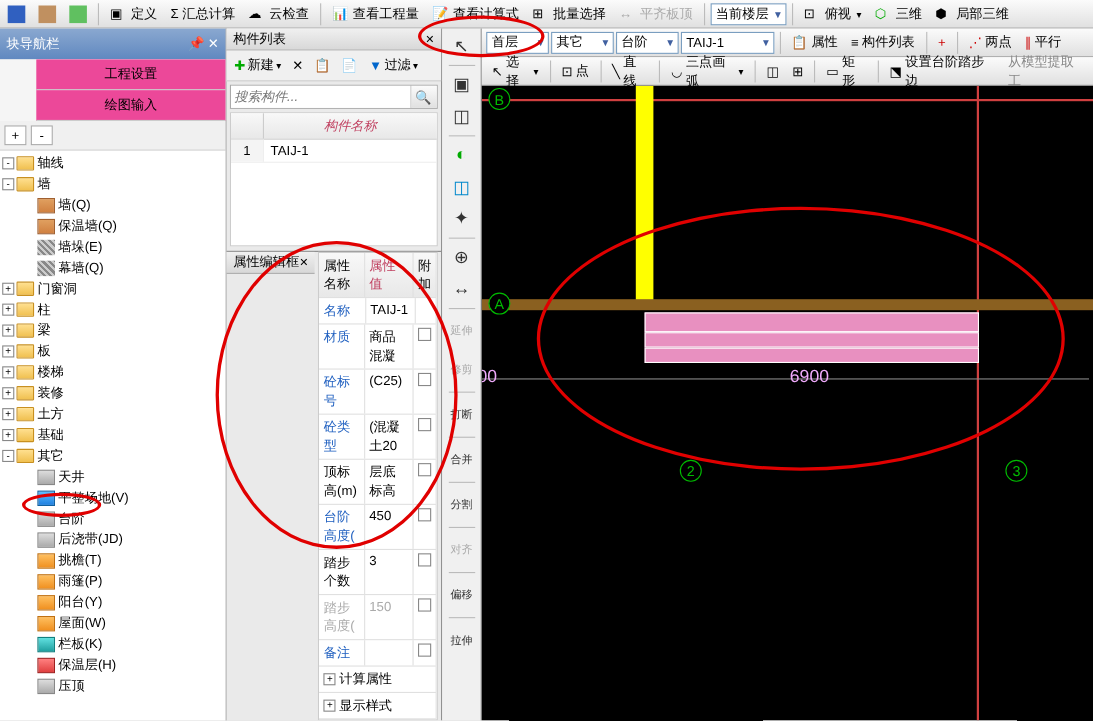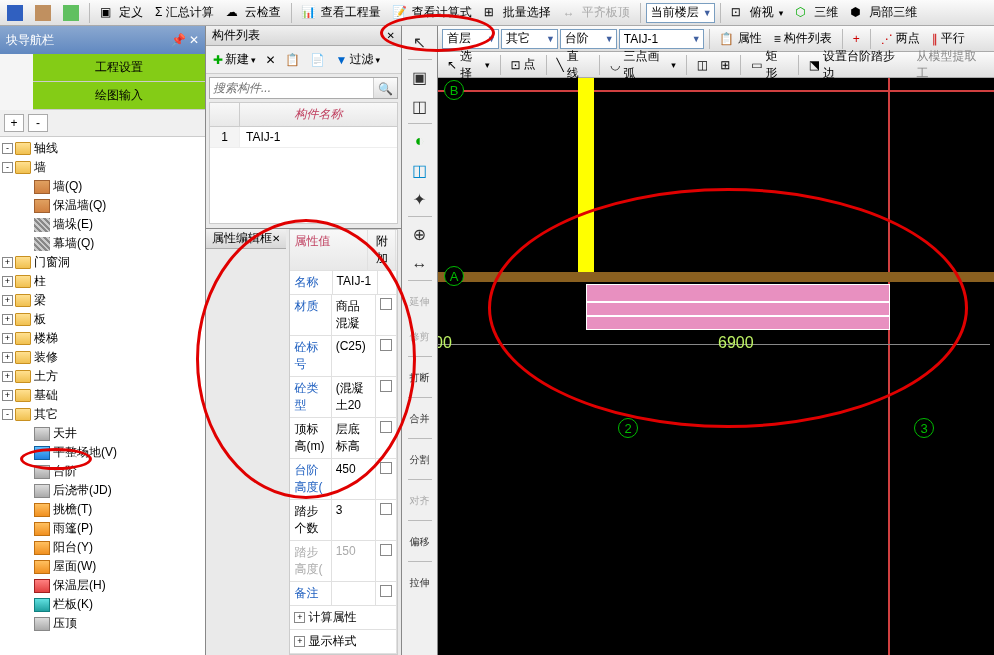--- a/index.html
+++ b/index.html
@@ -15,21 +15,21 @@
     .combo .arr { color: #4060a0; font-size: 9px; padding-left: 2px; }
     
     
     .main { display: flex; height: 629px; }
     
     
     .nav-panel { width: 206px; background: #eaeaea; border-right: 1px solid #888; display: flex; flex-direction: column; }
     .nav-title { background: linear-gradient(#8aa8d0, #6088c0); color: #fff; padding: 14px 6px; font-size: 12px; display: flex; justify-content: space-between; align-items: center; height: 20px; }
     .nav-title .ctrls { display: flex; gap: 3px; font-size: 10px; }
     .nav-header-btns { background: #f5f5f5; }
-    .nav-hdr-btn { padding: 5px; text-align: center; border-bottom: 1px solid #ccc; background: #84cc16; cursor: pointer; margin-left: 33px; }
+    .nav-hdr-btn { padding: 5px; text-align: center; border-bottom: 1px solid #ccc; background: #ec4899; cursor: pointer; margin-left: 33px; }
     .exp-coll { display: flex; gap: 4px; padding: 4px; background: #f0f0f0; border-bottom: 1px solid #ccc; }
     .exp-coll button { width: 20px; height: 18px; border: 1px solid #aaa; background: #fff; cursor: pointer; display: flex; align-items: center; justify-content: center; }
     
     .tree { flex: 1; background: #fff; overflow: auto; padding: 2px 0; }
     .tree-node { display: flex; align-items: center; padding: 1px 2px; cursor: pointer; white-space: nowrap; }
     .tree-node .toggle { width: 11px; height: 11px; border: 1px solid #888; font-size: 9px; line-height: 9px; text-align: center; margin-right: 2px; background: #fff; }
     .tree-node .spacer { display: inline-block; }
     .tree-node .folder-ico { width: 16px; height: 13px; background: linear-gradient(#ffe090, #f0c050); border: 1px solid #c89020; border-radius: 1px; margin-right: 3px; }
     .tree-node .item-ico { width: 16px; height: 14px; margin-right: 3px; display: inline-block; }
     .ico-wall { background: linear-gradient(#e0a060, #d08040); border: 1px solid #a06030; }
@@ -85,21 +85,21 @@
     .canvas-wrap { flex: 1; display: flex; flex-direction: column; }
     .canvas-toolbar-1, .canvas-toolbar-2 { height: 26px; background: linear-gradient(#fbfbfb, #e0e0e0); border-bottom: 1px solid #aaa; display: flex; align-items: center; padding: 0 4px; gap: 2px; }
     .canvas { flex: 1; background: #000; position: relative; overflow: hidden; }
     .axis-h { position: absolute; left: 0; right: 0; height: 2px; background: #d04040; }
     .axis-v { position: absolute; top: 0; bottom: 0; width: 2px; background: #d04040; }
     .axis-label { position: absolute; width: 20px; height: 20px; border: 1.5px solid #0b0; border-radius: 50%; color: #0b0; font-size: 13px; display: flex; align-items: center; justify-content: center; background: #000; }
     .yellow-block { position: absolute; background: #ffff00; }
     .brown-line { position: absolute; background: #8a6020; }
     .pink-block { position: absolute; background: #e890c0; border: 1px solid #fff; }
     .dim-line { position: absolute; height: 1px; background: #888; }
-    .dim-text { position: absolute; color: #bef264; font-size: 16px; }
+    .dim-text { position: absolute; color: #f0abfc; font-size: 16px; }
     .red-ellipse { position: absolute; border: 3px solid #e00000; border-radius: 50%; pointer-events: none; }
     
     
     .ico-sq { width: 14px; height: 14px; display: inline-block; }
     .chk { width: 12px; height: 12px; border: 1px solid #888; background: #fff; display: inline-block; }
   </style>
 </head>
 <body>
 
 <div class="top-toolbar">
@@ -302,27 +302,27 @@
           <span class="item-ico ico-orange"></span>
           <span>阳台(Y)</span>
         </div>
         <div class="tree-node">
           <span class="spacer" style="width: 32px;"></span>
           <span class="item-ico ico-orange"></span>
           <span>屋面(W)</span>
         </div>
         <div class="tree-node">
           <span class="spacer" style="width: 32px;"></span>
+          <span class="item-ico ico-cyan"></span>
+          <span>栏板(K)</span>
+        </div>
+        <div class="tree-node">
+          <span class="spacer" style="width: 32px;"></span>
           <span class="item-ico ico-red"></span>
           <span>保温层(H)</span>
-        </div>
-        <div class="tree-node">
-          <span class="spacer" style="width: 32px;"></span>
-          <span class="item-ico ico-cyan"></span>
-          <span>栏板(K)</span>
         </div>
         <div class="tree-node">
           <span class="spacer" style="width: 32px;"></span>
           <span class="item-ico ico-gray"></span>
           <span>压顶</span>
         </div>
       </div>
   </div>
 
   <div class="comp-list-panel">
@@ -362,20 +362,21 @@
         </div>
     </div>
 
     <div class="prop-panel">
       <div class="panel-title">
         <span>属性编辑框</span>
         <span style="font-size:10px">✕</span>
       </div>
       <div class="prop-grid">
         <div class="prop-row hdr">
+          <div class="cell pname">属性名称</div>
           <div class="cell pval">属性值</div>
           <div class="cell padd">附加</div>
         </div>
         <div id="prop-rows">
             <div class="prop-row">
               <div class="cell pname link ">名称</div>
               <div class="cell pval">TAIJ-1</div>
               <div class="cell padd"></div>
             </div>
             <div class="prop-row">

